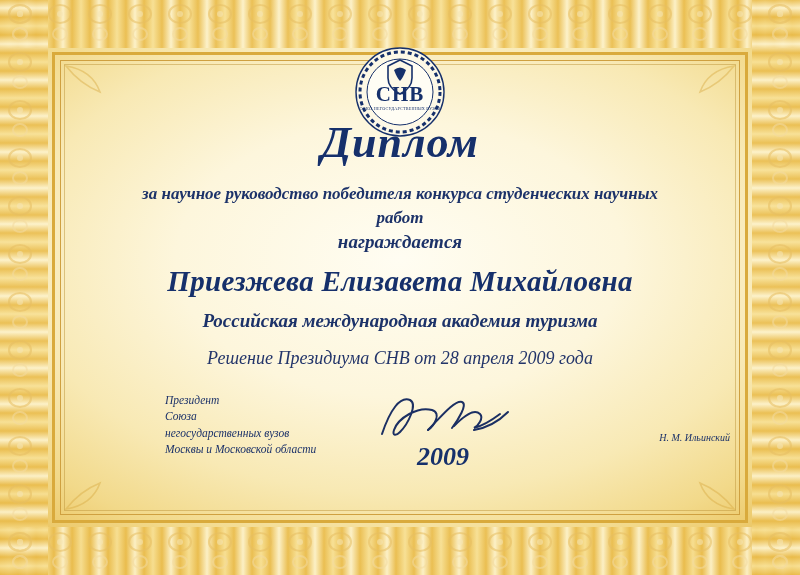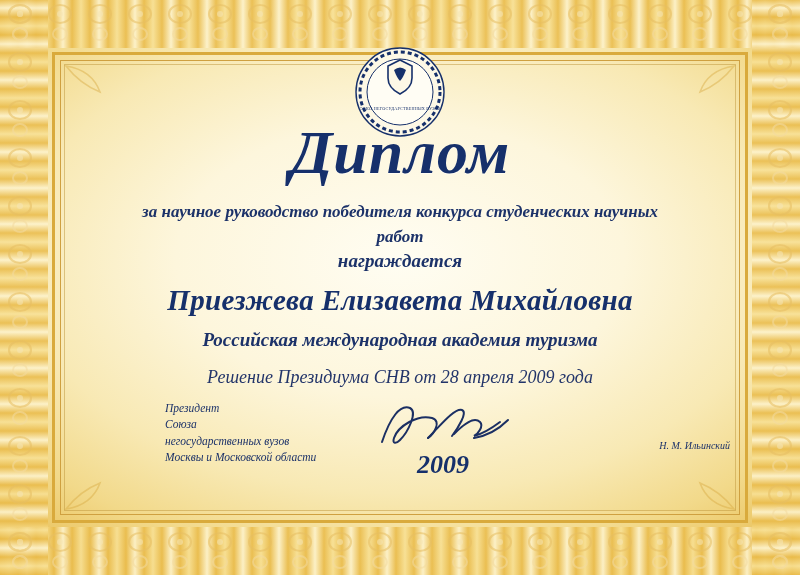--- a/index.html
+++ b/index.html
@@ -112,21 +112,21 @@
   
   .content {
     position: absolute;
     left: 70px;
     top: 120px;
     width: 660px;
     text-align: center;
     color: #1b2f63;
   }
   .title {
-    font-size: 62px;
+    font-size: 44px;
     font-weight: bold;
     font-style: italic;
     letter-spacing: 1px;
     color: #16306b;
     line-height: 1.04;
     text-shadow: 0 1px 0 rgba(255,255,255,.55);
     margin: 0 0 10px 0;
   }
   .subtitle {
     font-size: 17px;
@@ -163,21 +163,21 @@
     font-size: 18px;
     font-style: italic;
     color: #23356a;
     margin-top: 16px;
   }
 
   
   .footer {
     position: absolute;
     left: 70px;
-    top: 398px;
+    top: 390px;
     width: 660px;
     height: 110px;
   }
   .signatory-left {
     position: absolute;
     left: 95px;
     top: 2px;
     font-size: 11.5px;
     font-style: italic;
     line-height: 1.42;
@@ -249,20 +249,21 @@
   <div class="emblem">
     <svg width="104" height="104" viewBox="0 0 104 104" xmlns="http://www.w3.org/2000/svg">
       <circle cx="52" cy="52" r="44" fill="#fdf8e6" stroke="#16306b" stroke-width="1.4"></circle>
       <circle cx="52" cy="52" r="40" fill="none" stroke="#16306b" stroke-width="3" stroke-dasharray="4 3"></circle>
       <circle cx="52" cy="52" r="33" fill="#fffdf4" stroke="#16306b" stroke-width="1"></circle>
 
       <path d="M52 20 L64 26 L64 38 Q64 48 52 54 Q40 48 40 38 L40 26 Z" fill="#fdf8e6" stroke="#16306b" stroke-width="1.6"></path>
       <path d="M46 30 q6 -5 12 0 q-3 8 -6 11 q-3 -3 -6 -11 Z" fill="#16306b"></path>
     </svg>
     <div class="emblem-inner">
+      <div class="emblem-letters">СНВ</div>
       <div class="emblem-sub">СОЮЗ НЕГОСУДАРСТВЕННЫХ ВУЗОВ</div>
     </div>
   </div>
 
   <div class="content">
     <div class="title">Диплом</div>
     <div class="subtitle">за  научное руководство победителя конкурса студенческих научных работ</div>
     <div class="awarded">награждается</div>
     <div class="recipient">Приезжева Елизавета Михайловна</div>
     <div class="organization">Российская международная академия туризма</div>

